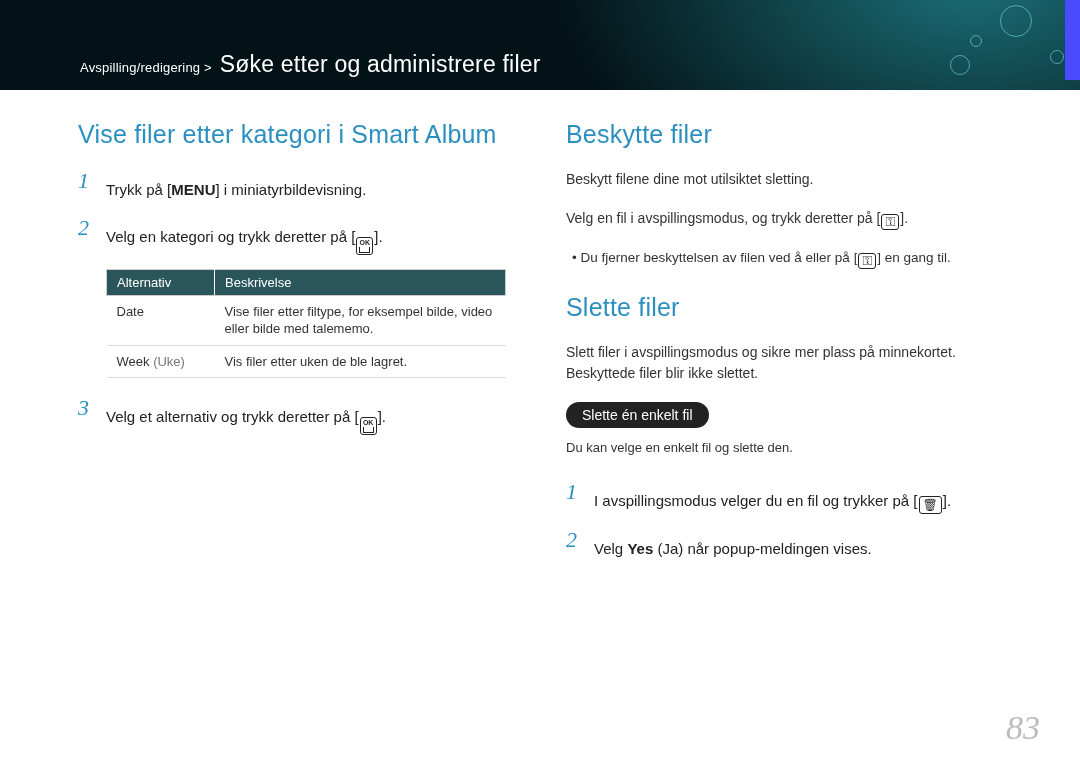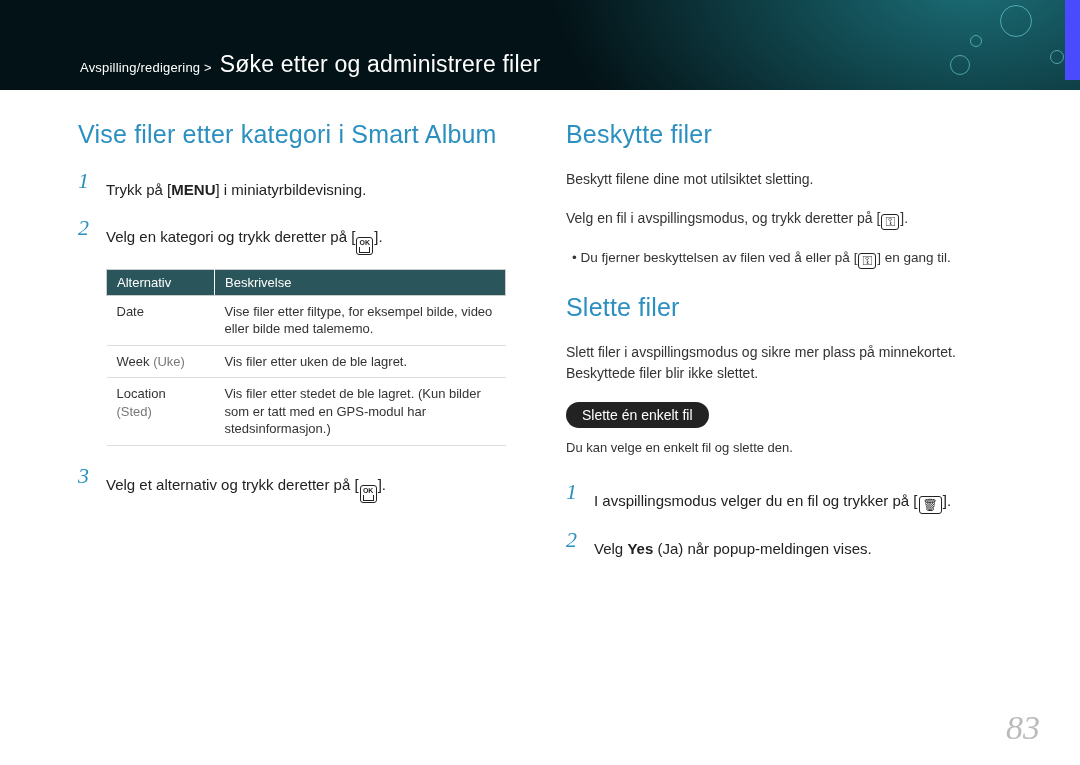--- a/index.html
+++ b/index.html
@@ -237,24 +237,20 @@
         <th>Beskrivelse</th>
       </tr>
       <tr>
         <td>Date</td>
         <td>Vise filer etter filtype, for eksempel bilde, video eller bilde med talememo.</td>
       </tr>
       <tr>
         <td><span>Week</span> <span class="muted">(Uke)</span></td>
         <td>Vis filer etter uken de ble lagret.</td>
       </tr>
-      <tr>
-        <td><span>Location</span><br><span class="muted">(Sted)</span></td>
-        <td>Vis filer etter stedet de ble lagret. (Kun bilder som er tatt med en GPS-modul har stedsinformasjon.)</td>
-      </tr>
     </tbody>
       </table>
 
     <div class="step">
       <div class="num">3</div>
       <div class="txt">
         <span>Velg et alternativ og trykk deretter på [</span><span class="ok-icon">OK</span><span>].</span>
       </div>
     </div>
   </div>

